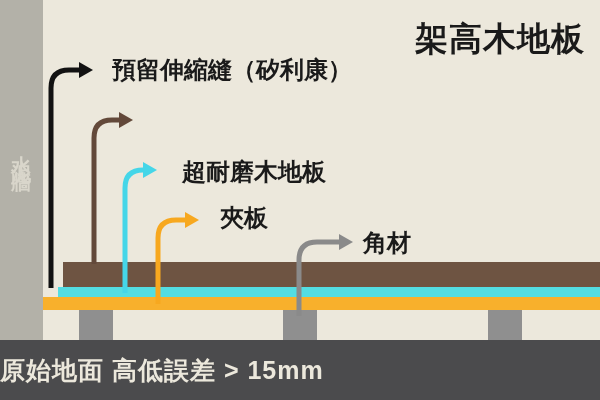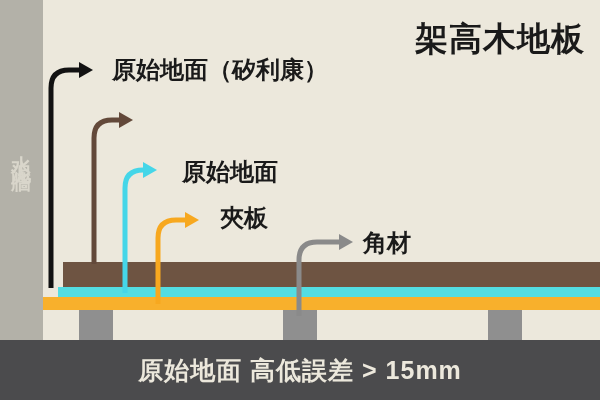--- a/index.html
+++ b/index.html
@@ -11,21 +11,21 @@
              font-size:20px;font-weight:bold;letter-spacing:8px;line-height:1;}
   .title{top:22px;right:15px;font-size:33px;font-weight:bold;letter-spacing:1px;line-height:1;}
   .layer{left:0;}
   .layer-floorboard{left:63px;top:262px;width:537px;height:25px;}
   .layer-underlay{left:58px;top:287px;width:542px;height:10px;}
   .layer-plywood{left:43px;top:297px;width:557px;height:13px;}
   .pillar{top:310px;width:34px;height:30px;}
   .pillar-1{left:79px;}
   .pillar-2{left:283px;}
   .pillar-3{left:488px;}
-  .band{left:0;top:340px;width:600px;height:60px;display:flex;align-items:center;justify-content:center;}
+  .band{left:0;top:340px;width:600px;height:60px;display:flex;align-items:center;}
   .band-text{font-size:25px;font-weight:bold;letter-spacing:1px;}
   .arrows{left:0;top:0;width:600px;height:400px;pointer-events:none;}
   .callout{font-size:24px;font-weight:bold;color:#1a1a1a;line-height:1;white-space:nowrap;}
   .co-1{left:112px;top:58px;}
   .co-2{left:153px;top:111px;}
   .co-3{left:182px;top:160px;}
   .co-4{left:220px;top:206px;}
   .co-5{left:363px;top:231px;}
 </style>
 </head>
@@ -65,19 +65,19 @@
     <g>
       <path d="M158,304 V238 Q158,220 176,220 H185" fill="none" stroke-width="5" stroke="#f7a81f"></path>
       <path d="M185,212 L199,220 L185,228 Z" fill="#f7a81f"></path>
     </g>
     <g>
       <path d="M299,316 V260 Q299,242 317,242 H339" fill="none" stroke-width="5" stroke="#8a8a8a"></path>
       <path d="M339,234 L353,242 L339,250 Z" fill="#8a8a8a"></path>
     </g>
   </svg>
 
-  <div class="abs callout co-1">原始地面（矽利康）</div>
-  <div class="abs callout co-3">原始地面</div>
+  <div class="abs callout co-1">預留伸縮縫（矽利康）</div>
+  <div class="abs callout co-3">超耐磨木地板</div>
   <div class="abs callout co-5">角材</div>
   <div class="abs callout co-4">夾板</div>
 
   <div class="abs title" style="color: rgb(26, 26, 26);">架高木地板</div>
 </div>
 
 </body></html>

